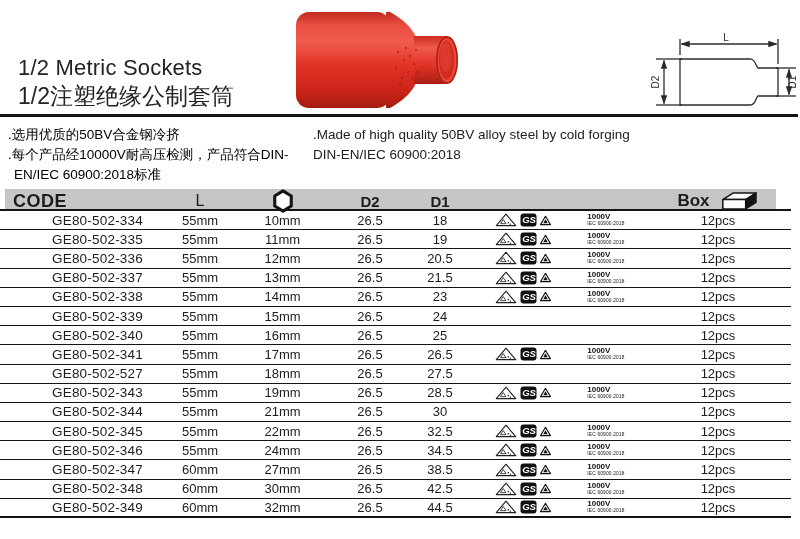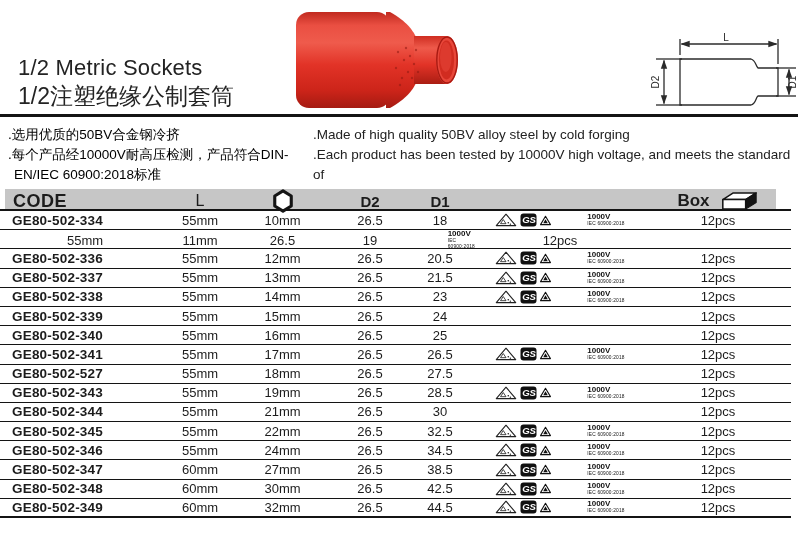--- a/index.html
+++ b/index.html
@@ -26,21 +26,21 @@
          grid-template-columns:165px 60px 105px 70px 70px 170px 146px; }
   .hdr .h-code { font-size:18px; font-weight:700; padding-left:8px; letter-spacing:.5px; }
   .hdr .h-l    { font-size:16px; font-weight:400; text-align:center; }
   .hdr .h-dim  { font-size:15px; font-weight:700; text-align:center; }
   .hdr .h-hex  { text-align:center; line-height:0; }
   .hdr .h-box  { display:flex; align-items:center; justify-content:center; gap:9px; font-size:17px; font-weight:700; }
 
   .tbody { border-top:2px solid #141414; }
   .tbody .grid-row { height:19.2px; border-bottom:1.4px solid #141414; background:#fff; }
   .tbody .grid-row:last-child { border-bottom:2.4px solid #141414; }
-  .c-code { font-size:13.5px; font-weight:700; padding-left:12px; letter-spacing:.2px; }
+  .c-code { font-size:13.5px; font-weight:400; padding-left:12px; letter-spacing:.2px;margin-left:40px; }
   .c-val  { font-size:13px; text-align:center; }
   .c-cert { display:flex; align-items:center; justify-content:center; gap:3px; line-height:0; }
   .cert-text { display:inline-block; line-height:1; text-align:left;margin-left:33px; }
   .cert-v   { display:block; font-size:8px; font-weight:700; color:#111; line-height:8px; }
   .cert-std { display:block; font-size:4.8px; color:#111; letter-spacing:.2px; line-height:6px; }
   .c-box { font-size:13px; text-align:center; }
 </style>
 </head>
 <body>
 
@@ -115,21 +115,20 @@
 
   <div class="divider"></div>
 
   <div class="features-left">
     <div>.选用优质的50BV合金钢冷挤</div>
     <div>.每个产品经10000V耐高压检测，产品符合DIN-</div>
     <div>EN/IEC 60900:2018标准</div>
   </div>
   <div class="features-right">
     <div>.Made of high quality 50BV alloy steel by cold forging</div>
-    <div>.Each product has been tested by 10000V high voltage, and meets the standard of</div>
     <div>DIN-EN/IEC 60900:2018</div>
   </div>
 
   <div class="table">
     <div class="grid-row hdr">
       <div class="h-code">CODE</div>
       <div class="h-l">L</div>
       <div class="h-hex">
         <svg width="22" height="24" viewBox="0 0 24 26">
           <polygon points="12,2 21,7.5 21,18.5 12,24 3,18.5 3,7.5" fill="#fff" stroke="#141414" stroke-width="3.4" stroke-linejoin="round"></polygon>
@@ -171,20 +170,21 @@
       </svg>
       <span class="cert-text">
         <span class="cert-v">1000V</span>
         <span class="cert-std">IEC 60900:2018</span>
       </span>
     </div>
     <div class="c-box">12pcs</div>
   </div>
 
   <div class="grid-row">
+    <div class="c-code">GE80-502-335</div>
     <div class="c-val">55mm</div>
     <div class="c-val">11mm</div>
     <div class="c-val">26.5</div>
     <div class="c-val">19</div>
     <div class="c-cert">
       <svg width="22" height="14" viewBox="0 0 24 15">
         <path d="M12,1.2 L22.6,13.6 L1.4,13.6 Z" fill="#fff" stroke="#222" stroke-width="1.2" stroke-linejoin="round"></path>
         <path d="M9,7 L12,11.5 L6,11.5 Z" fill="none" stroke="#222" stroke-width="0.9"></path>
         <circle cx="14.5" cy="10.5" r="0.9" fill="#222"></circle>
         <circle cx="16.8" cy="12" r="0.8" fill="#222"></circle>

